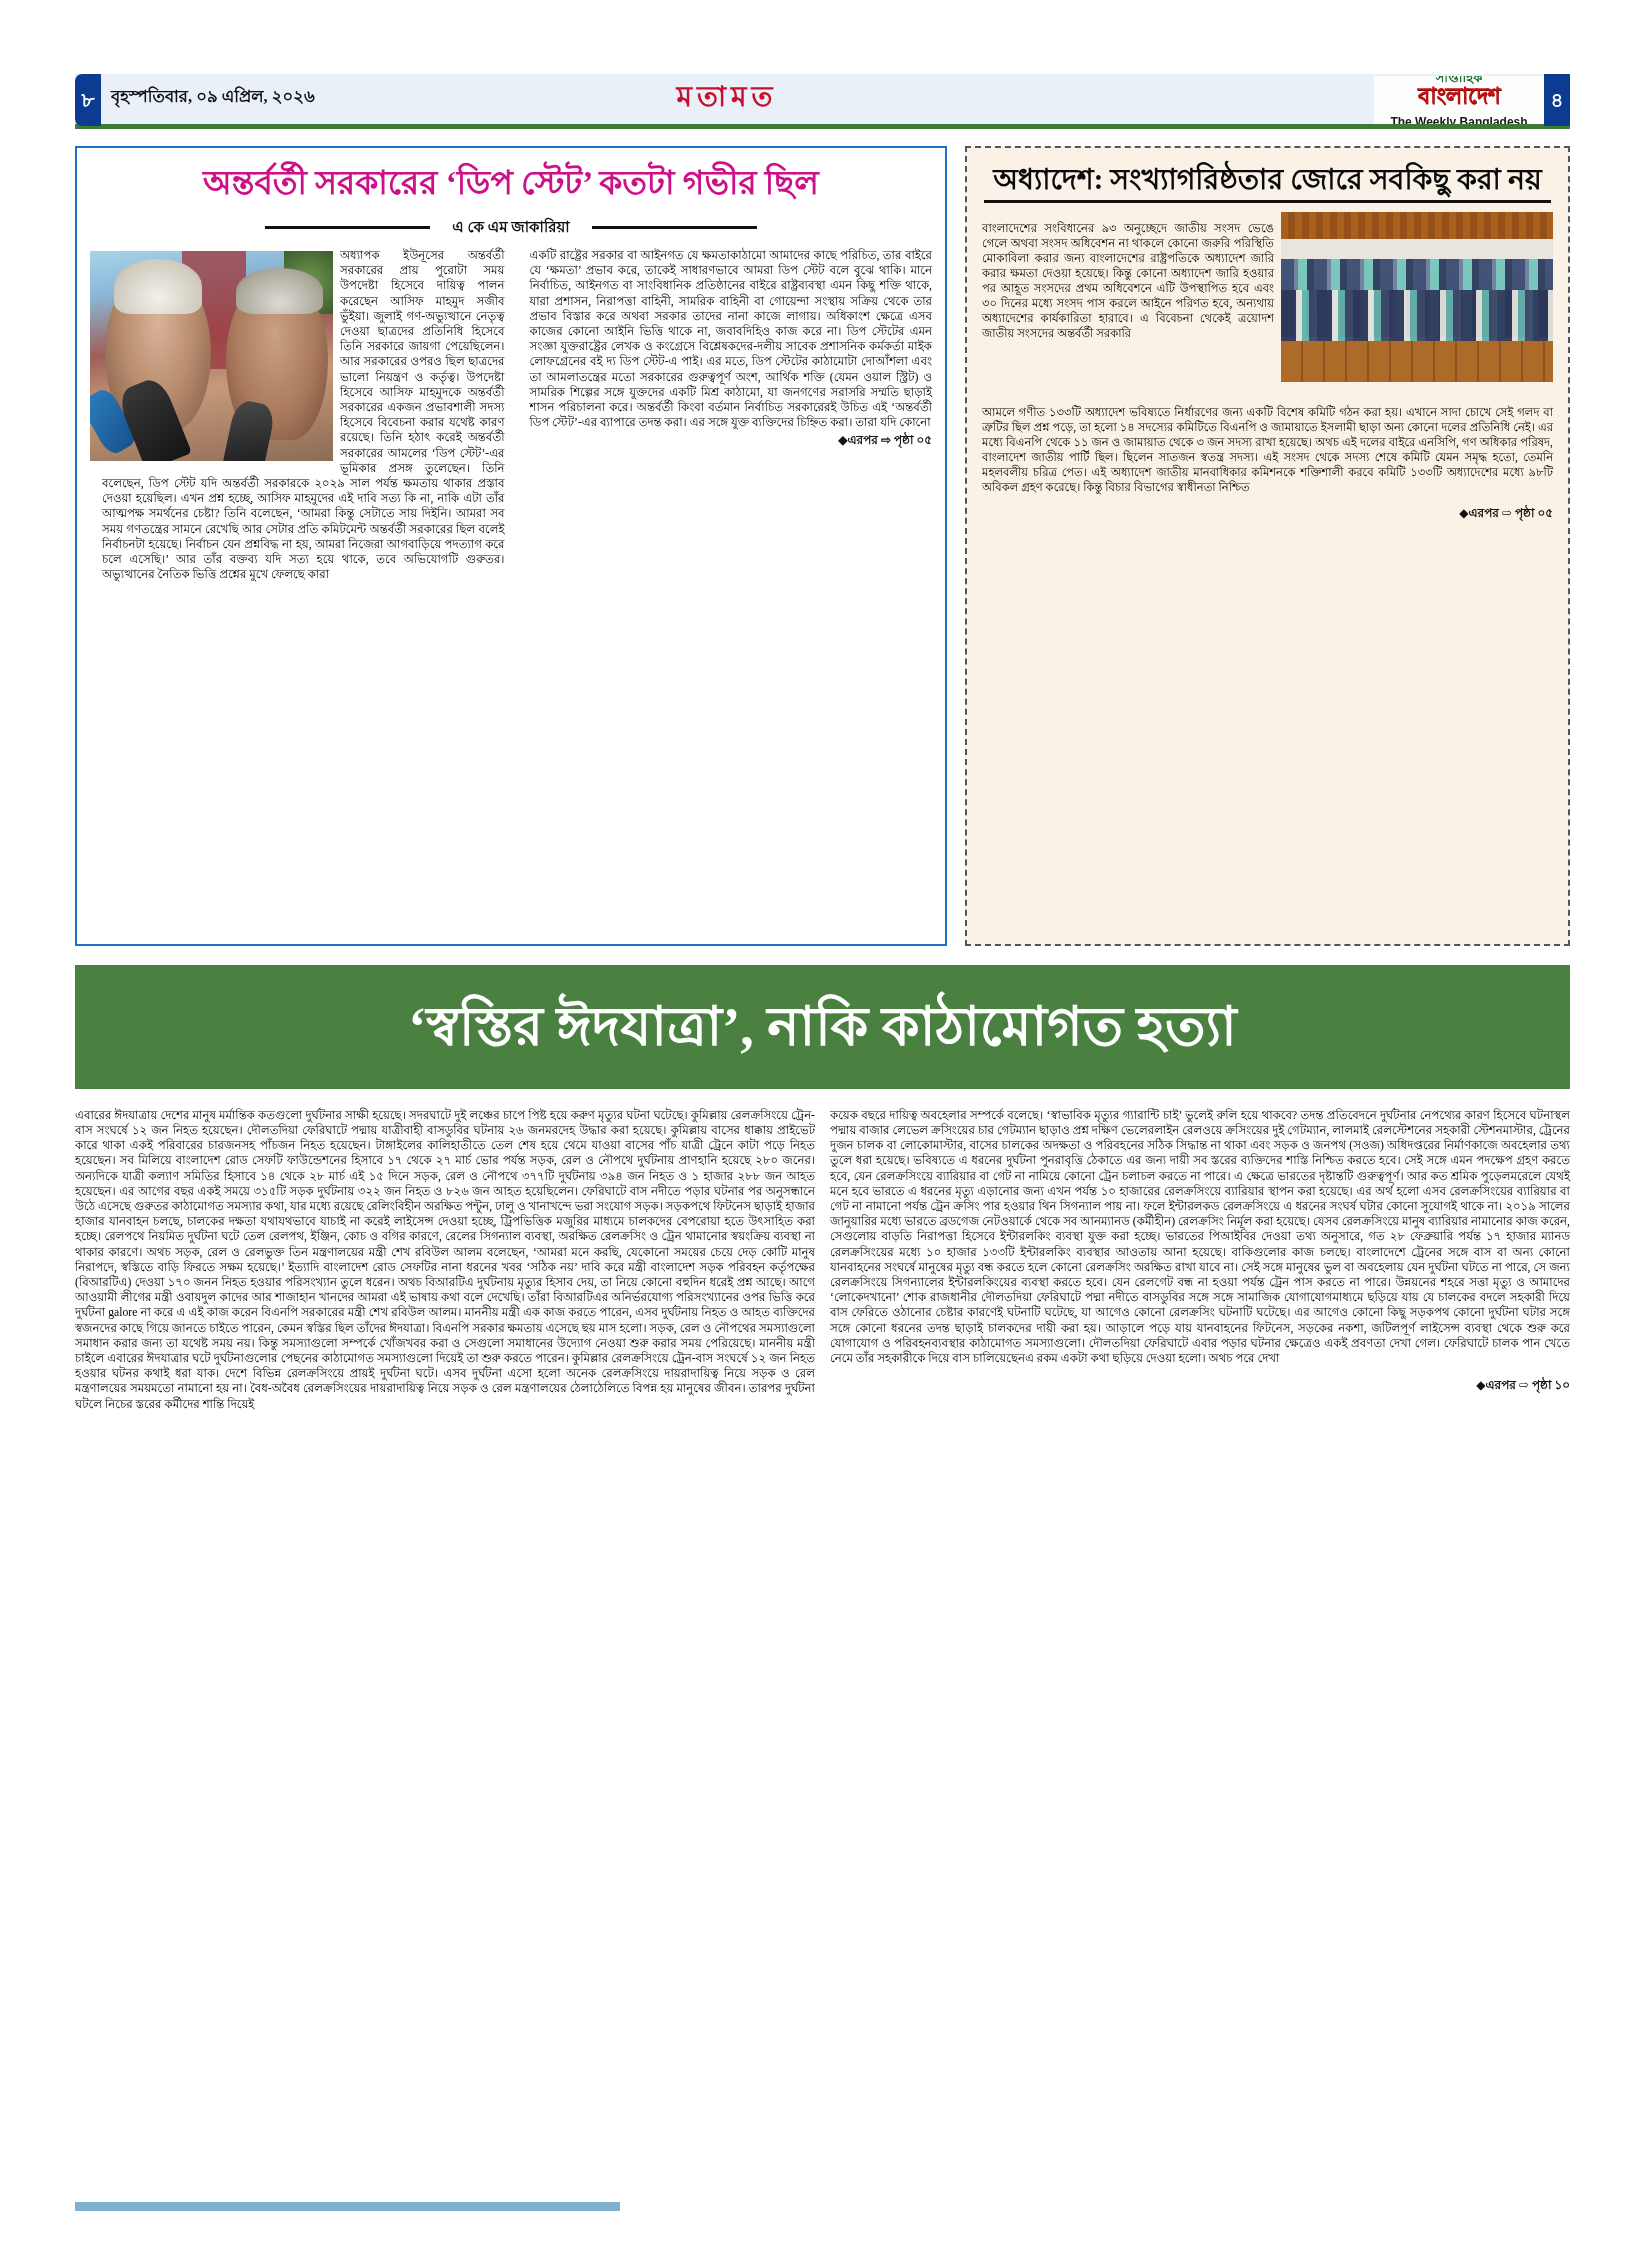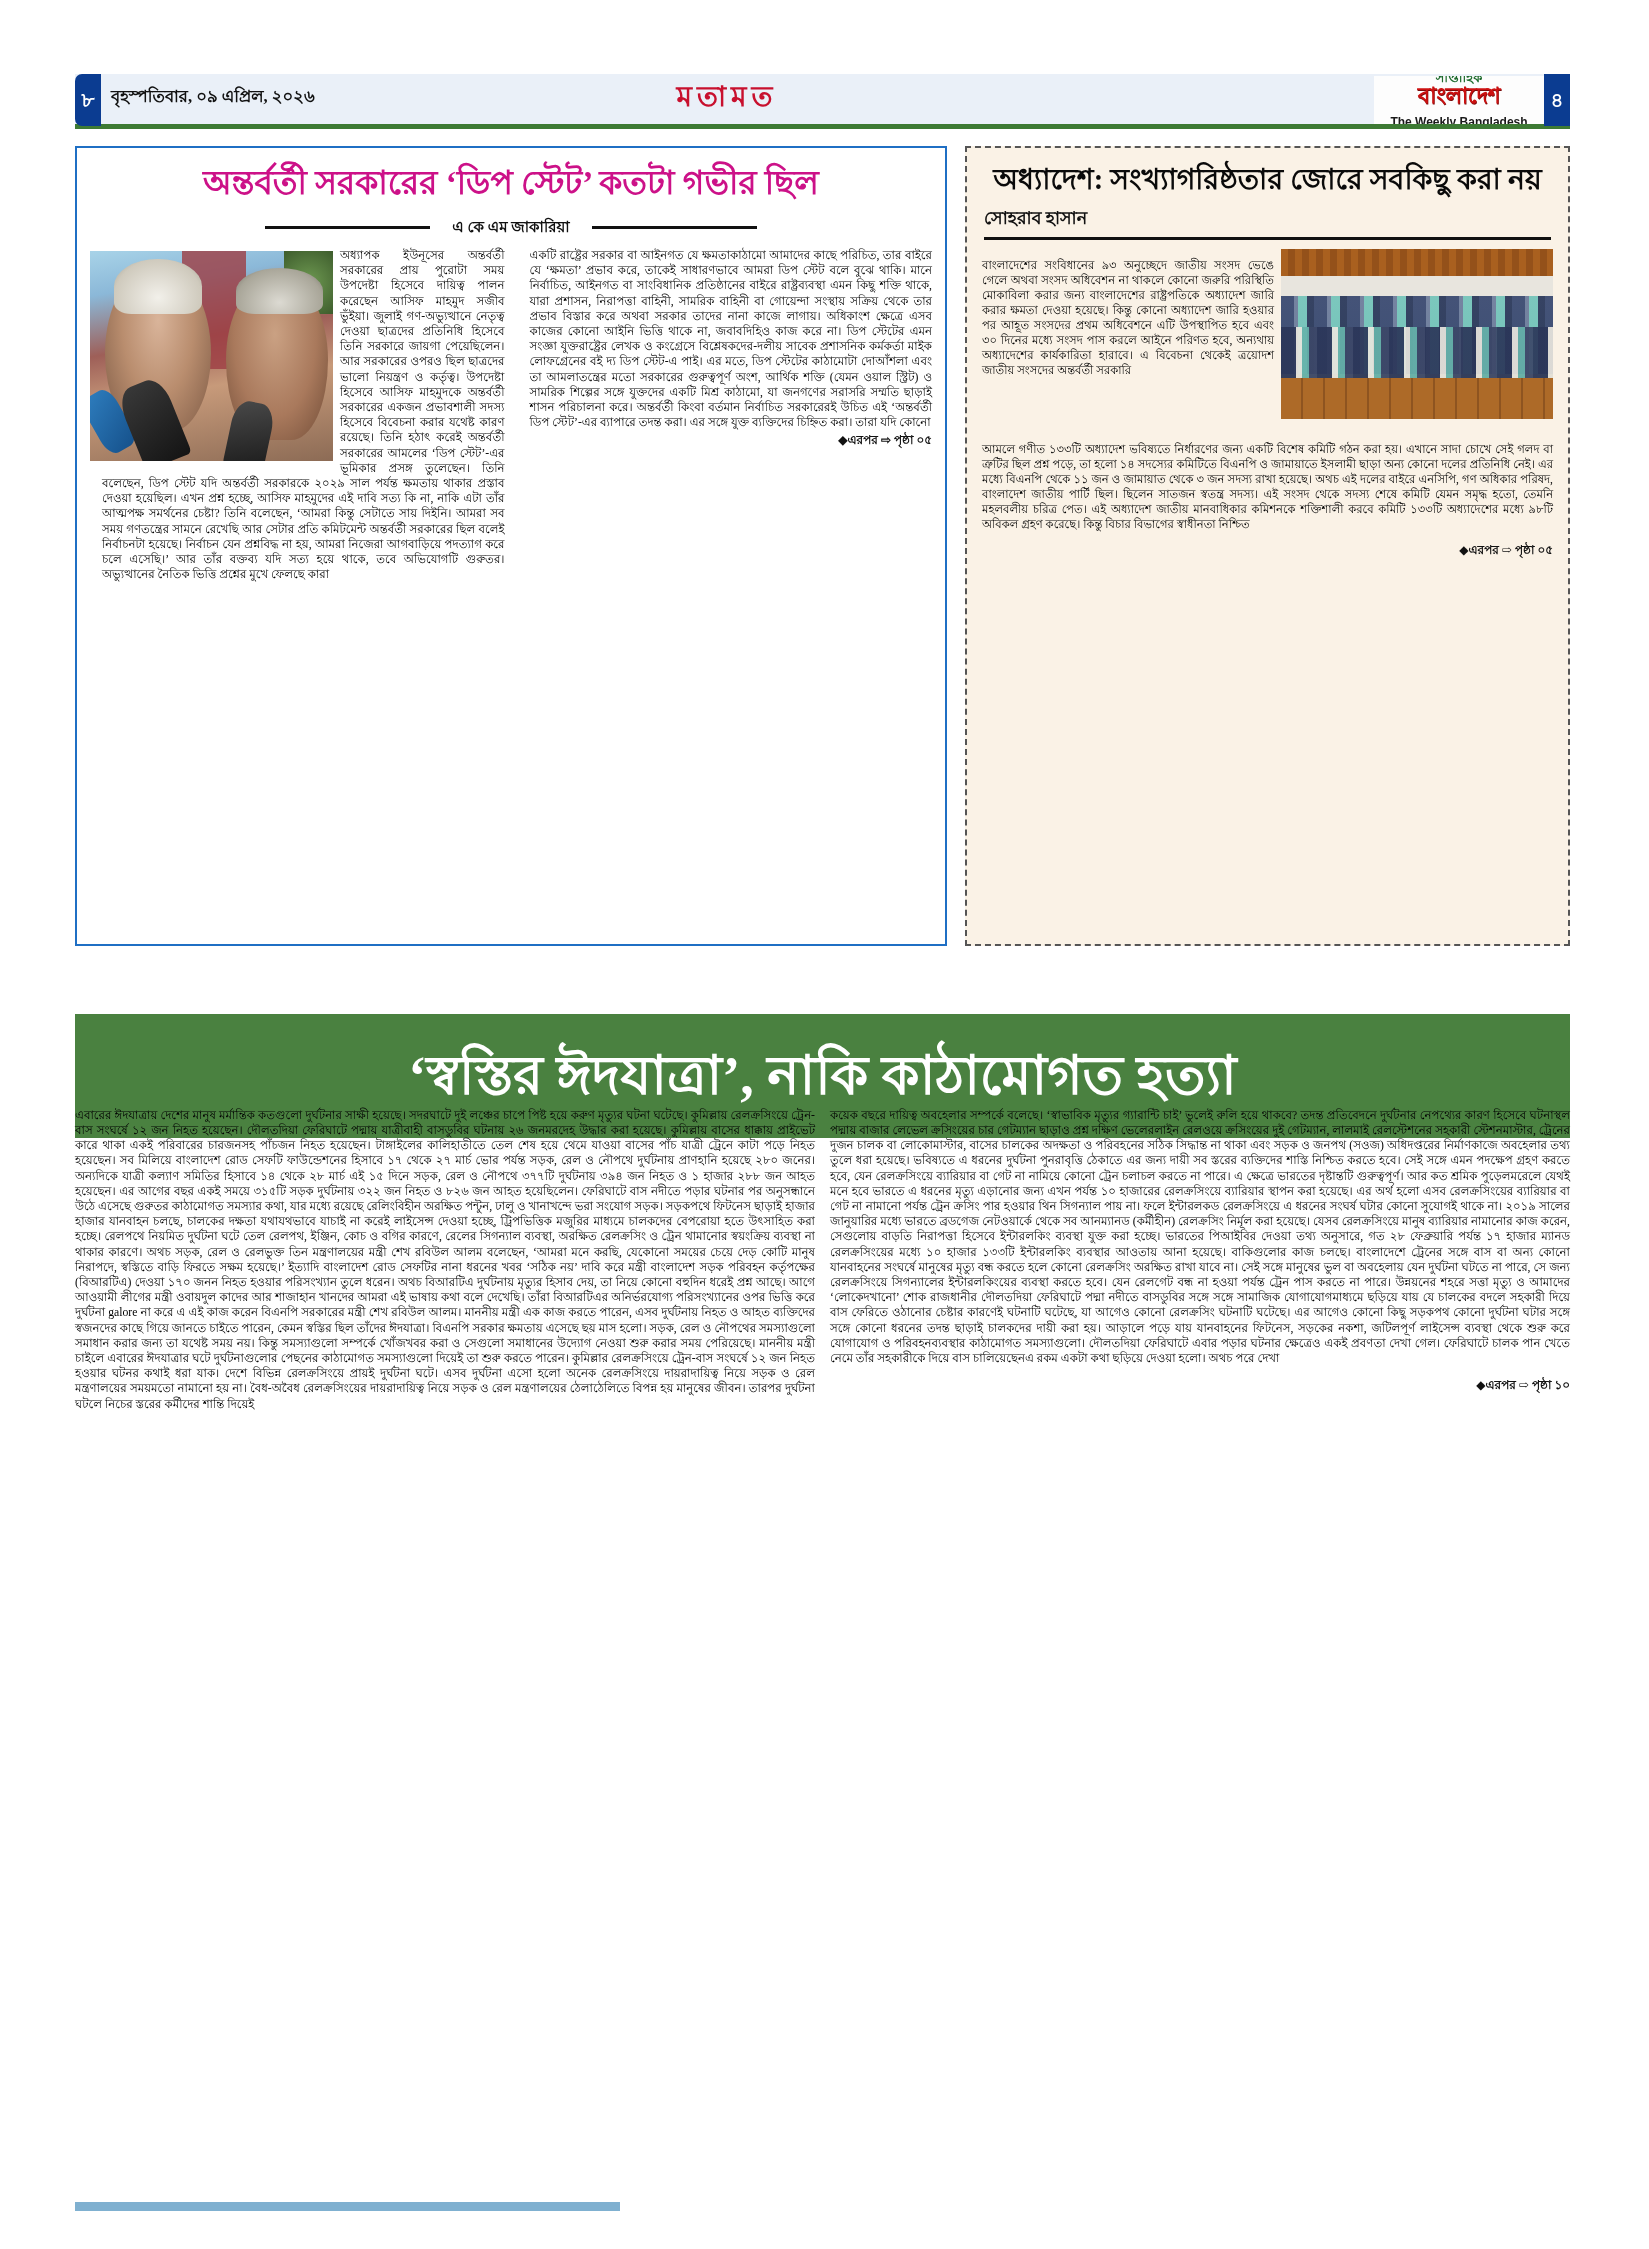--- a/index.html
+++ b/index.html
@@ -137,21 +137,21 @@
     background:repeating-linear-gradient(90deg,#3c4b72 0 13px,#6f7e9d 13px 17px,#76c5bb 17px 26px,#2d3a5c 26px 33px);
     opacity:.95;}
   .parl-seats2{position:absolute;left:0;top:46%;width:100%;height:30%;
     background:repeating-linear-gradient(90deg,#2b3659 0 15px,#e9e6de 15px 21px,#66b3ab 21px 28px,#3c4768 28px 36px);
     opacity:.92;}
   .parl-desk{position:absolute;left:0;bottom:0;width:100%;height:24%;
     background:repeating-linear-gradient(90deg,#ad6a28 0 20px,#8e5420 20px 22px);}
 
   
   .feature-band{
-    position:absolute;left:75px;top:1014px;width:1495px;height:124px;
+    position:absolute;left:75px;top:965px;width:1495px;height:124px;
     background:#4a8140;
   }
   .feature-head{
     color:#ffffff;font-size:54px;font-weight:bold;text-align:center;
     line-height:124px;white-space:nowrap;
   }
 
   
   .feature-body{
     position:absolute;left:75px;top:1096px;width:1495px;height:1085px;
@@ -263,21 +263,20 @@
         <p>একটি রাষ্ট্রের সরকার বা আইনগত যে ক্ষমতাকাঠামো আমাদের কাছে পরিচিত, তার বাইরে যে ‘ক্ষমতা’ প্রভাব করে, তাকেই সাধারণভাবে আমরা ডিপ স্টেট বলে বুঝে থাকি। মানে নির্বাচিত, আইনগত বা সাংবিধানিক প্রতিষ্ঠানের বাইরে রাষ্ট্রব্যবস্থা এমন কিছু শক্তি থাকে, যারা প্রশাসন, নিরাপত্তা বাহিনী, সামরিক বাহিনী বা গোয়েন্দা সংস্থায় সক্রিয় থেকে তার প্রভাব বিস্তার করে অথবা সরকার তাদের নানা কাজে লাগায়। অধিকাংশ ক্ষেত্রে এসব কাজের কোনো আইনি ভিত্তি থাকে না, জবাবদিহিও কাজ করে না। ডিপ স্টেটের এমন সংজ্ঞা যুক্তরাষ্ট্রের লেখক ও কংগ্রেসে বিশ্লেষকদের-দলীয় সাবেক প্রশাসনিক কর্মকর্তা মাইক লোফগ্রেনের বই দ্য ডিপ স্টেট-এ পাই। এর মতে, ডিপ স্টেটের কাঠামোটা দোআঁশলা এবং তা আমলাতন্ত্রের মতো সরকারের গুরুত্বপূর্ণ অংশ, আর্থিক শক্তি (যেমন ওয়াল স্ট্রিট) ও সামরিক শিল্পের সঙ্গে যুক্তদের একটি মিশ্র কাঠামো, যা জনগণের সরাসরি সম্মতি ছাড়াই শাসন পরিচালনা করে। অন্তর্বর্তী কিংবা বর্তমান নির্বাচিত সরকারেরই উচিত এই ‘অন্তর্বর্তী ডিপ স্টেট’-এর ব্যাপারে তদন্ত করা। এর সঙ্গে যুক্ত ব্যক্তিদের চিহ্নিত করা। তারা যদি কোনো</p>
         <div class="jump-wrap">
           <span class="jump-inline">◆এরপর ⇨ পৃষ্ঠা ০৫</span>
         </div>
       </div>
     </div>
   </div>
 
   <div class="art-right">
     <div class="art-right-head">অধ্যাদেশ: সংখ্যাগরিষ্ঠতার জোরে সবকিছু করা নয়</div>
-    <div class="art-right-byline">সোহরাব হাসান</div>
     <div class="art-right-rule"></div>
 
     <div class="cols-right">
       <div class="col-r">
         <div class="photo-parl">
           <div class="parl-wall"></div>
           <div class="parl-band"></div>
           <div class="parl-seats"></div>
           <div class="parl-seats2"></div>
           <div class="parl-desk"></div>

